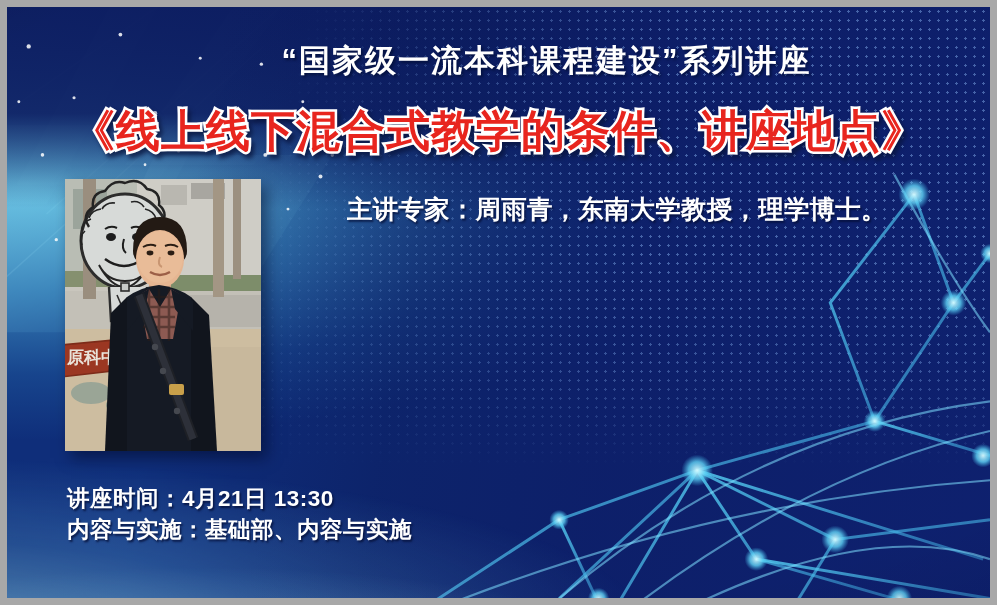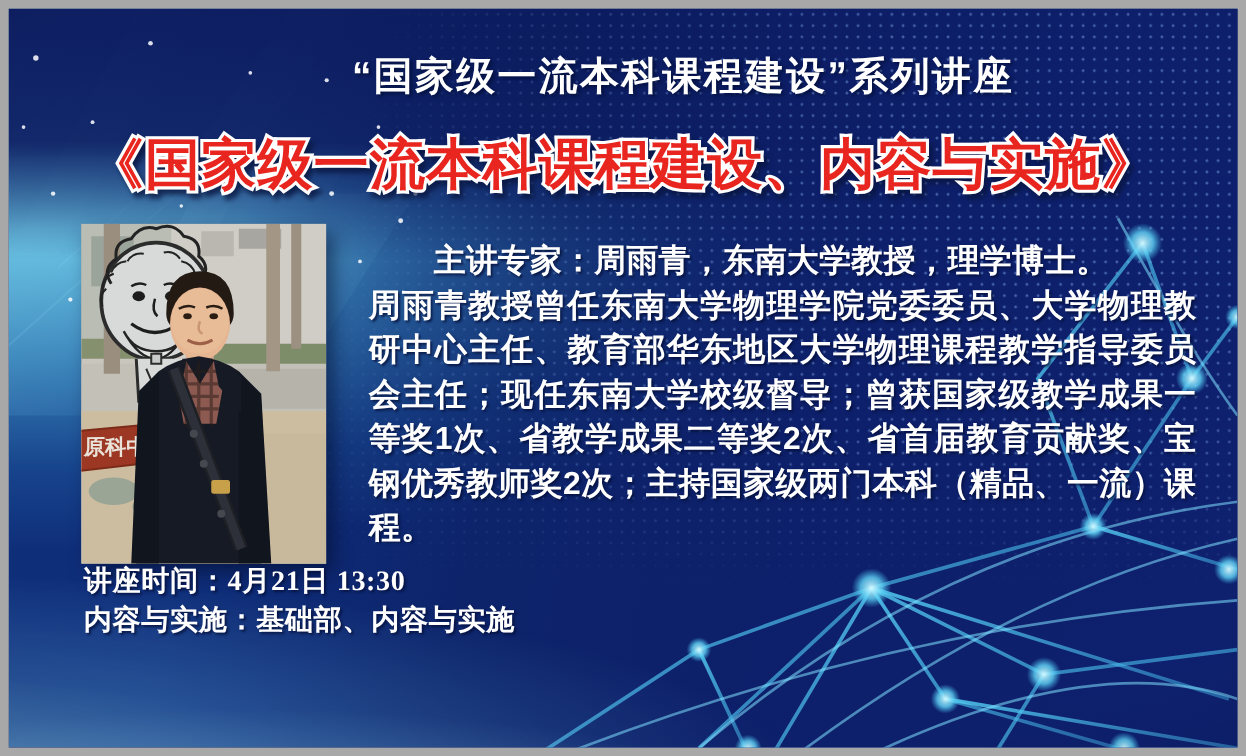--- a/index.html
+++ b/index.html
@@ -88,21 +88,21 @@
 
   #bio{
     position:absolute;left:288px;top:185px;width:662px;
     font-size:25.5px;line-height:35.5px;font-weight:bold;color:#ffffff;
     text-align:justify;text-align-last:left;
     text-shadow:1.5px 1.5px 2px rgba(5,15,55,.8);
     letter-spacing:.2px;
   }
   #bio .indent{display:inline-block;width:52px;}
 
-  #meta{position:absolute;left:60px;top:442px;font-family:Liberation Serif, serif;}
+  #meta{position:absolute;left:60px;top:476px;}
   .meta-line{
     font-size:22.5px;line-height:31px;font-weight:bold;color:#ffffff;
     text-shadow:1.5px 1.5px 2px rgba(5,15,55,.8);white-space:nowrap;
     letter-spacing:.5px;
   }
 </style>
 </head>
 <body>
 
 <div id="poster">
@@ -303,28 +303,27 @@
           <circle cx="90" cy="168" r="3.2" fill="#45484f"></circle>
           <circle cx="98" cy="192" r="3.2" fill="#45484f"></circle>
           <circle cx="112" cy="232" r="3.2" fill="#45484f"></circle>
         </g>
       </svg>
     </div>
 
     <div id="kicker">“国家级一流本科课程建设”系列讲座</div>
 
     <div id="headline">
-      <span class="inner">《国家级一流本科课程建设、内容与实施》</span>
+      <span class="inner">《线上线下混合式教学的条件、讲座地点》</span>
     </div>
 
     <div id="bio">
       <div>
         <span class="indent"></span><span>主讲专家：周雨青，东南大学教授，理学博士。</span>
       </div>
-      <div>周雨青教授曾任东南大学物理学院党委委员、大学物理教研中心主任、教育部华东地区大学物理课程教学指导委员会主任；现任东南大学校级督导；曾获国家级教学成果一等奖1次、省教学成果二等奖2次、省首届教育贡献奖、宝钢优秀教师奖2次；主持国家级两门本科（精品、一流）课程。</div>
     </div>
 
     <div id="meta">
       <div class="meta-line">
         <span>讲座时间：</span><span>4月21日  13:30</span>
       </div>
       <div class="meta-line">
         <span>内容与实施：</span><span>基础部、内容与实施</span>
       </div>
     </div>

